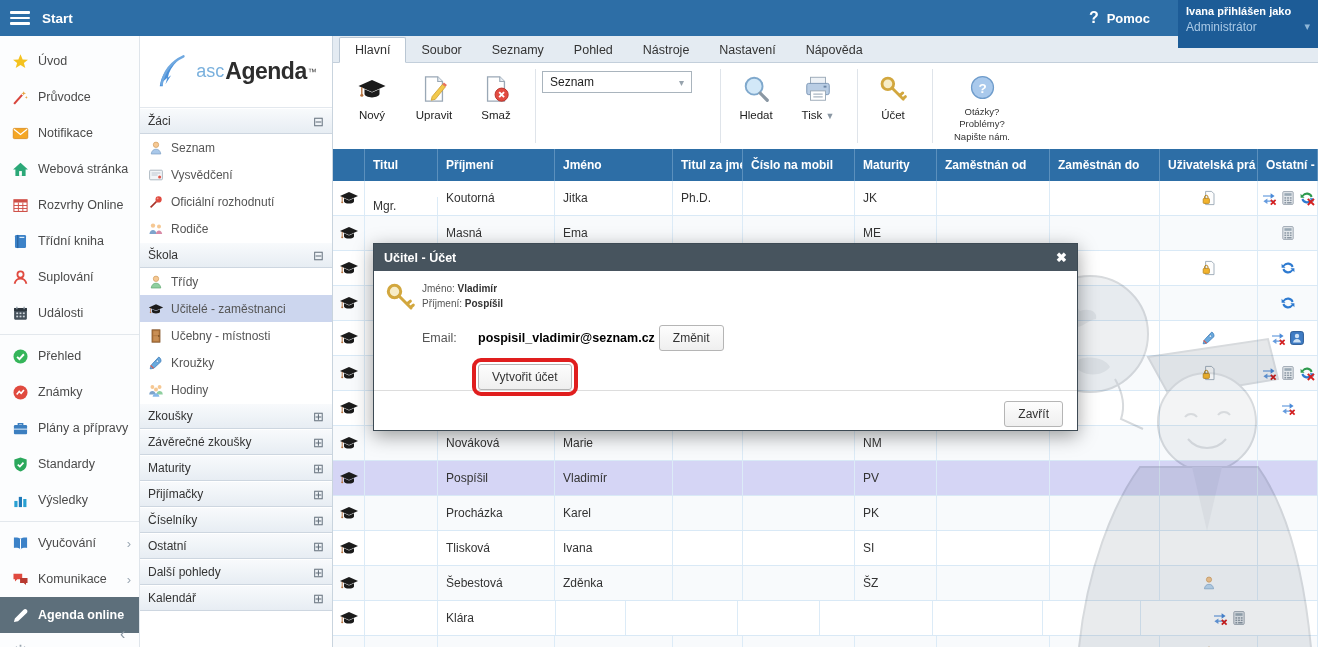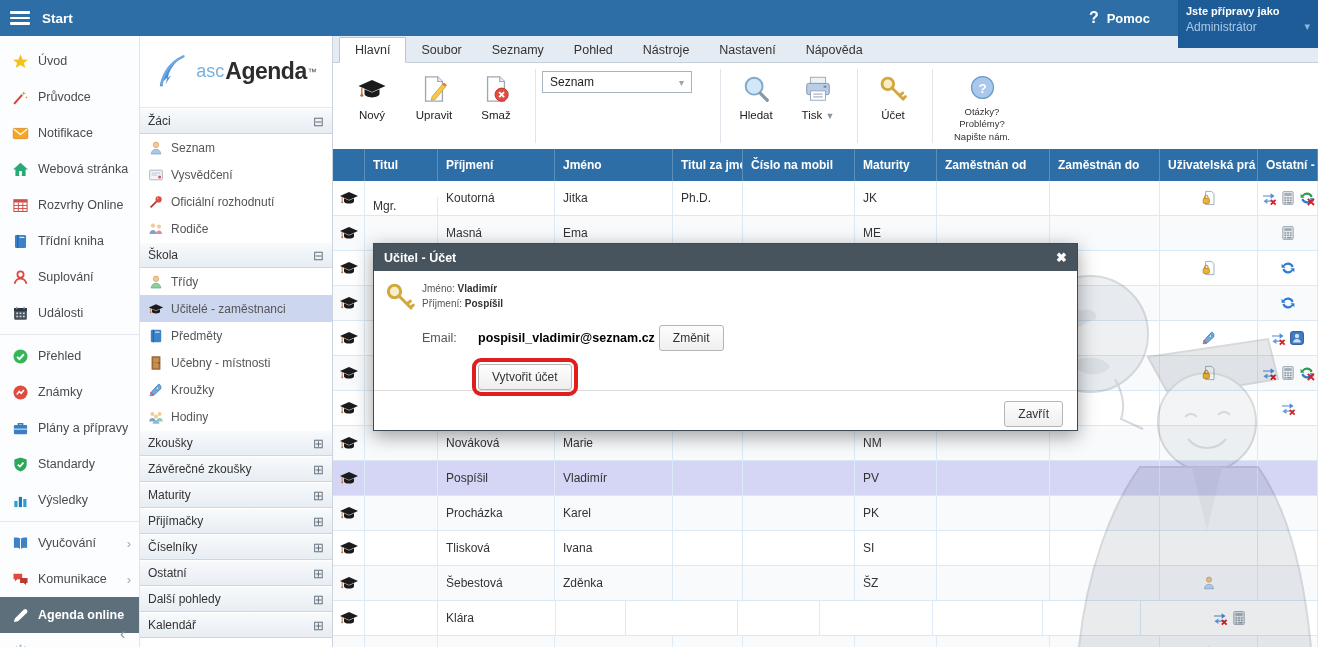--- a/index.html
+++ b/index.html
@@ -126,21 +126,21 @@
       <i></i>
       <i></i>
     </span>
   <span class="start-label">Start</span>
   <span class="tb-spacer"></span>
   <span class="helpwrap">
     <b class="q">?</b>
     <span class="hl">Pomoc</span>
   </span>
   <div class="loginbox">
-    <div class="l1">Jste přípravy jako</div>
+    <div class="l1">Ivana přihlášen jako</div>
     <div class="l2">
         <span>Administrátor</span>
       <span class="caret">▾</span>
       </div>
   </div>
 </div>
 
 <div class="app">
   <div class="sidebar" id="sidebar">
       <div class="sitem">
@@ -390,30 +390,20 @@
         <div class="titem selected">
           <span class="icon">
             <svg viewBox="0 0 20 16" xmlns="http://www.w3.org/2000/svg">
               <path d="M10 2 1 6l9 4 9-4Z" fill="#1b1b1b"></path>
               <path d="M5 8.2v3.2c0 1.1 2.2 2.2 5 2.2s5-1.1 5-2.2V8.2L10 10.4Z" fill="#1b1b1b"></path>
               <path d="M3.2 6.8v4.6" stroke="#b5713d" stroke-width=".9"></path>
               <circle cx="3.2" cy="12.2" r="1" fill="#b5713d"></circle>
             </svg>
           </span>
           <span>Učitelé - zaměstnanci</span>
-        </div>
-        <div class="titem">
-          <span class="icon">
-            <svg viewBox="0 0 16 16" xmlns="http://www.w3.org/2000/svg">
-              <rect x="2.8" y="1.8" width="10.4" height="12.4" rx="1.2" fill="#3c82c8"></rect>
-              <rect x="4.8" y="1.8" width="1.2" height="12.4" fill="#2a64a0"></rect>
-              <rect x="7" y="3.6" width="4.6" height="1.1" fill="#dcebf8"></rect>
-            </svg>
-          </span>
-          <span>Předměty</span>
         </div>
         <div class="titem">
           <span class="icon">
             <svg viewBox="0 0 16 16" xmlns="http://www.w3.org/2000/svg">
               <rect x="4" y="1.8" width="8" height="12.4" fill="#b5793f" stroke="#84552a" stroke-width=".8"></rect>
               <rect x="5.4" y="3.2" width="5.2" height="4" fill="#c98f55"></rect>
               <rect x="5.4" y="8.2" width="5.2" height="4.6" fill="#c98f55"></rect>
               <circle cx="10.8" cy="8" r=".7" fill="#5a3a1a"></circle>
             </svg>
           </span>

